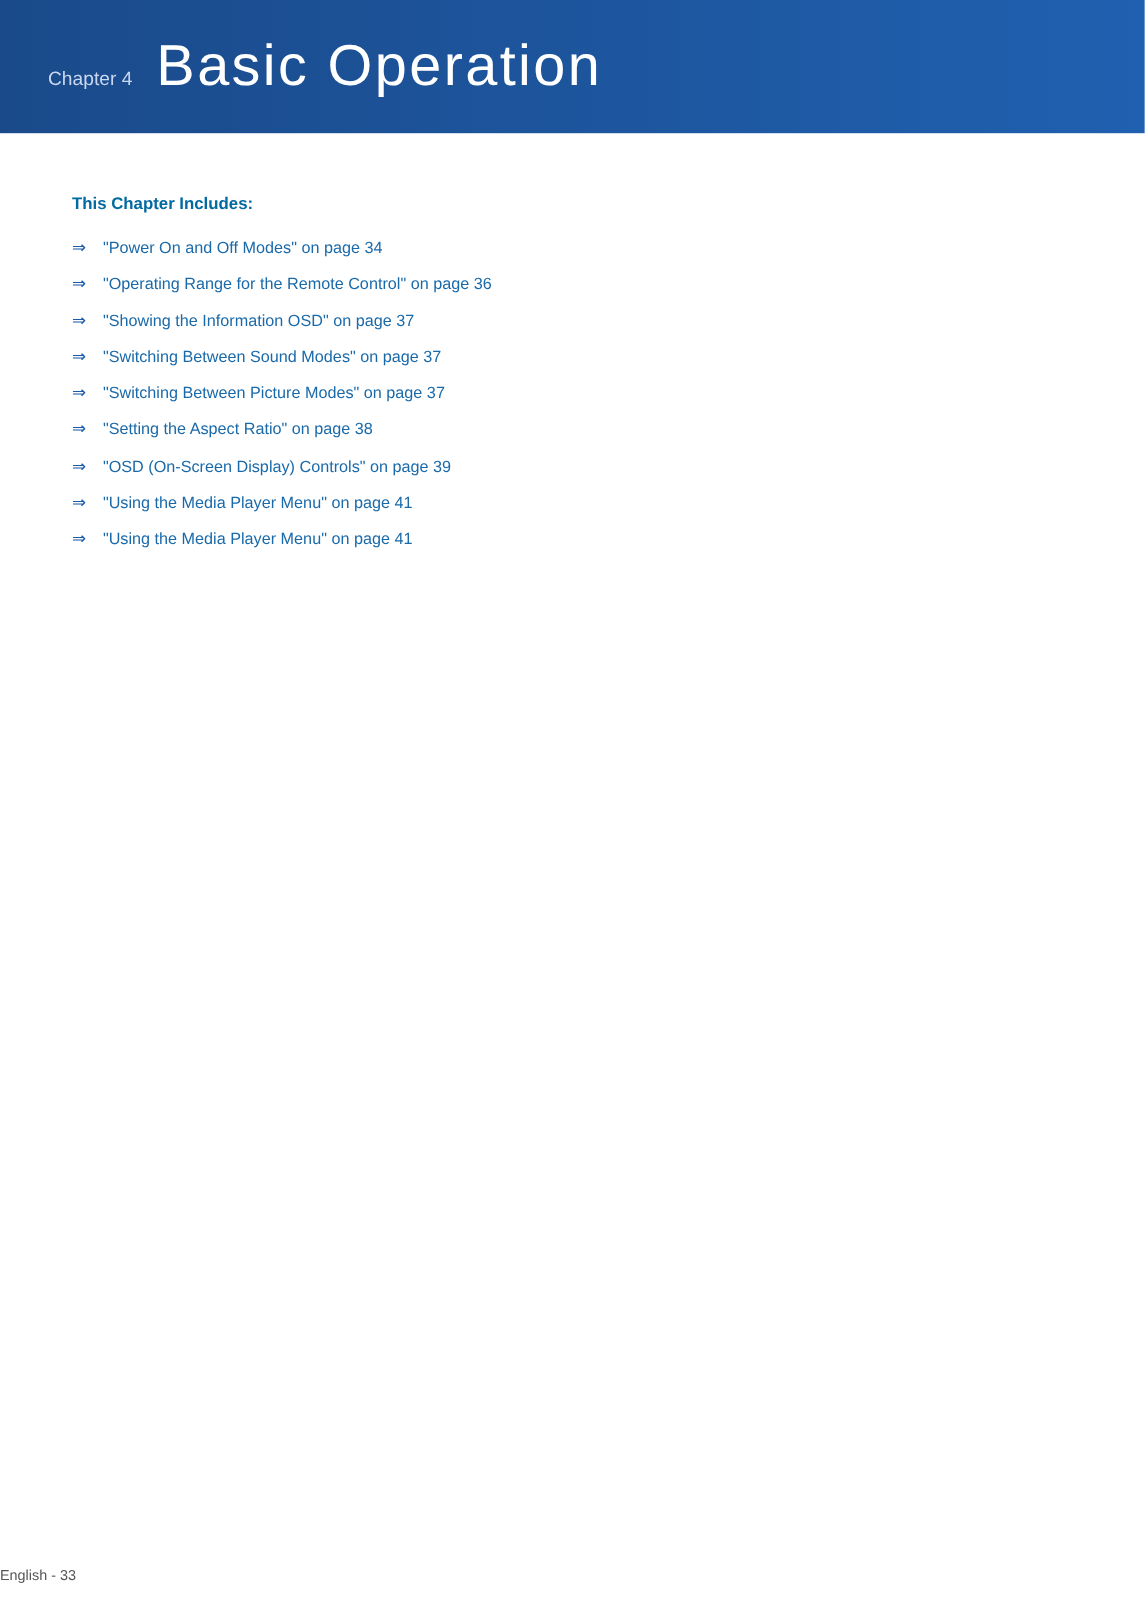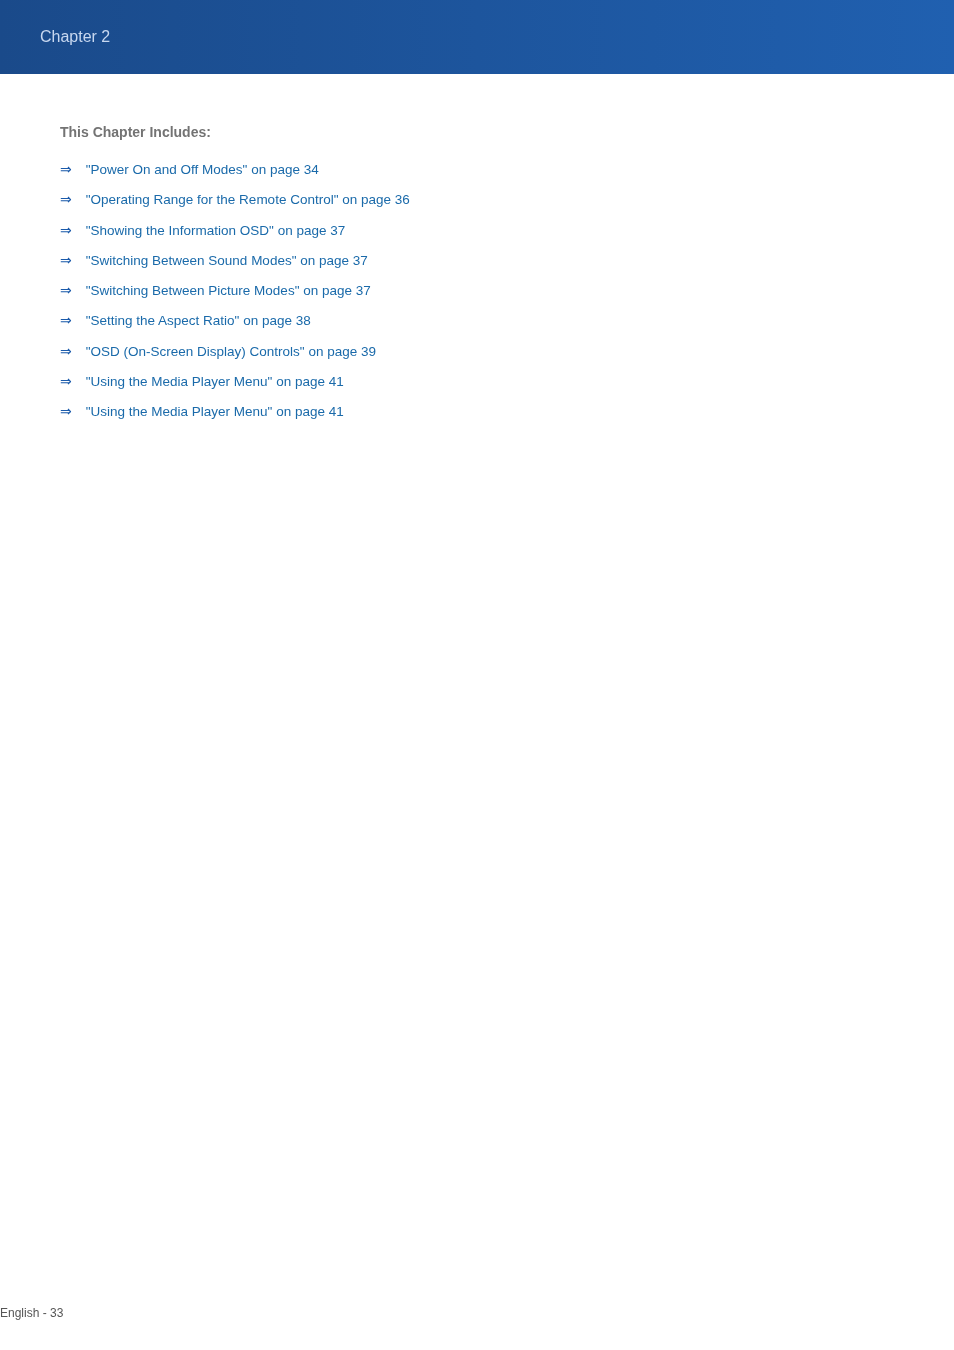--- a/index.html
+++ b/index.html
@@ -44,21 +44,21 @@
       font-size: 48px;
       font-weight: 300;
       letter-spacing: 2px;
     }
 
     .content-area {
       padding: 50px 60px 60px 60px;
     }
 
     .section-heading {
-      color: #737373;
+      color: #0369a1;
       font-size: 14px;
       font-weight: bold;
       margin-bottom: 20px;
     }
 
     .toc-list {
       list-style: none;
       padding: 0;
       margin: 0;
     }
@@ -93,21 +93,22 @@
       font-size: 12px;
       color: #555555;
     }
   </style>
 </head>
 <body>
 
 <div class="page-container">
 
   <div class="chapter-header">
-    <span class="chapter-label">Chapter 2</span>
+    <span class="chapter-label">Chapter 4</span>
+    <span class="chapter-title">Basic Operation</span>
   </div>
 
   <div class="content-area">
 
     <div class="section-heading">This Chapter Includes:</div>
 
     <ul class="toc-list">
     <li class="toc-item">
           <span class="toc-arrow">⇒</span>
           <a class="toc-link" href="#">"Power On and Off Modes" on page 34</a>

